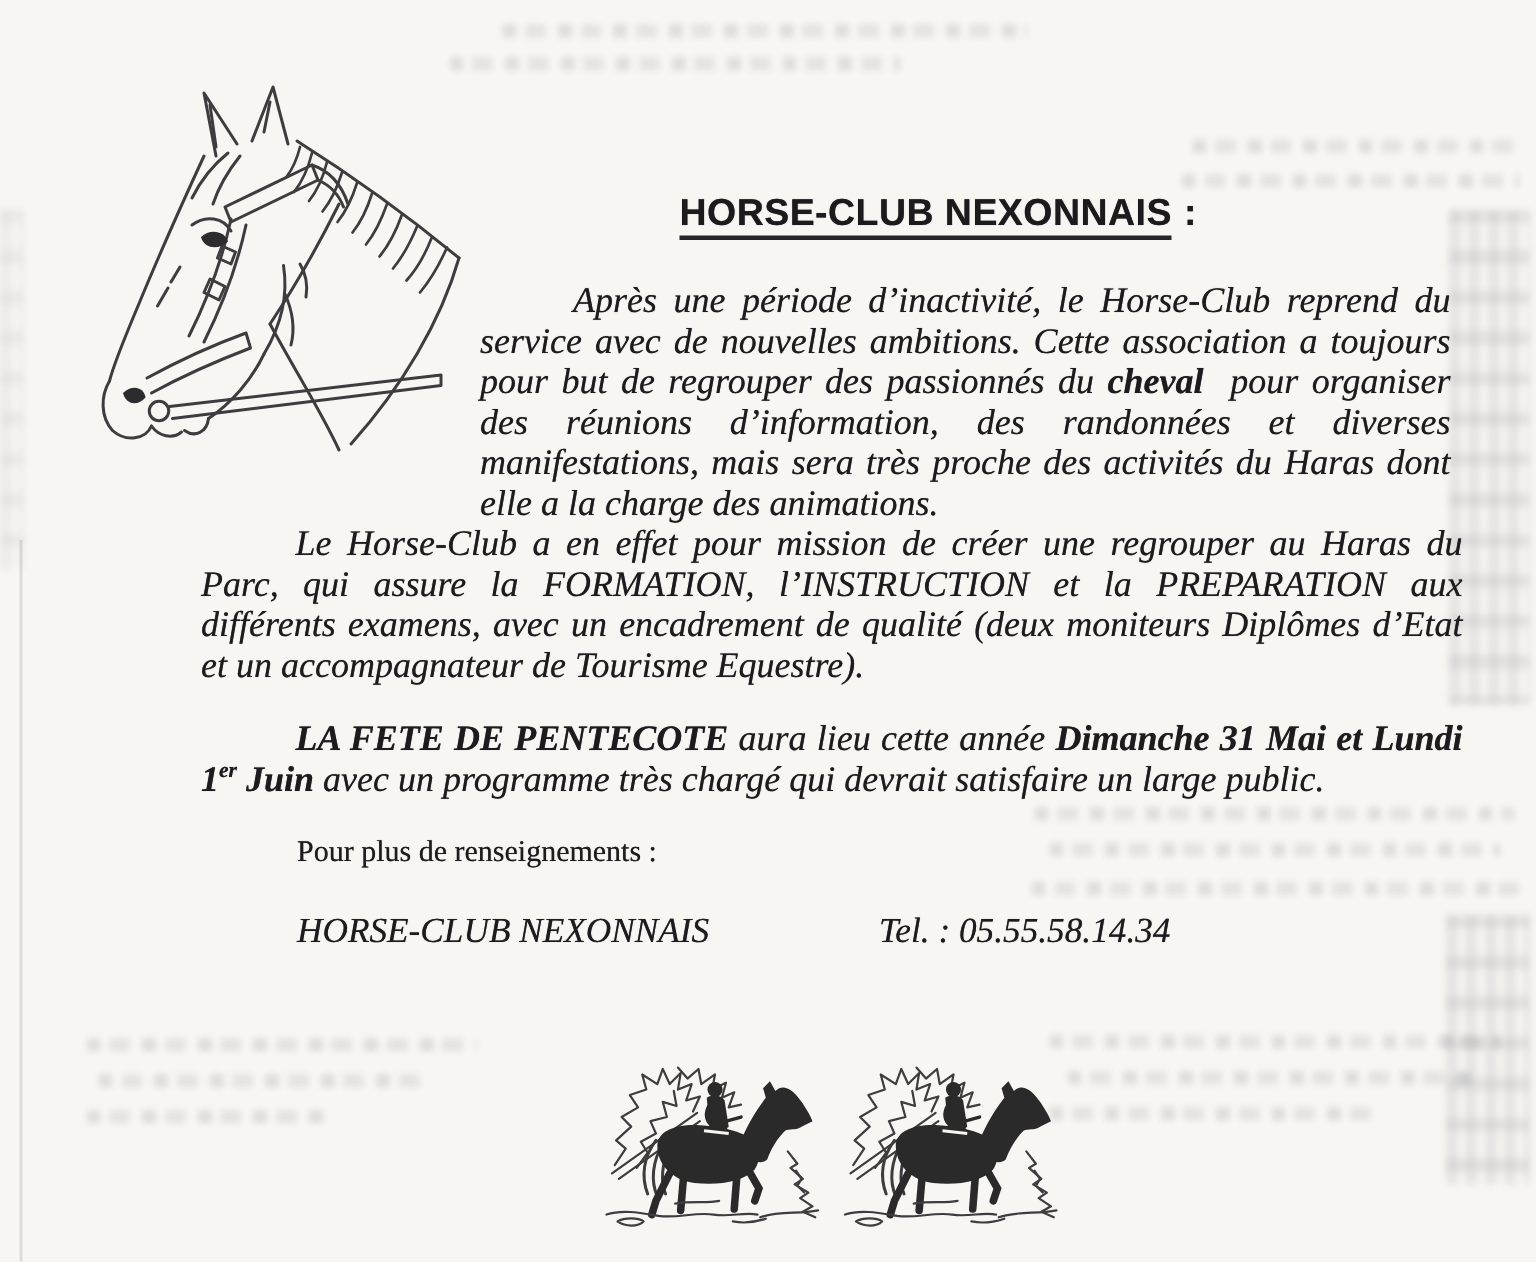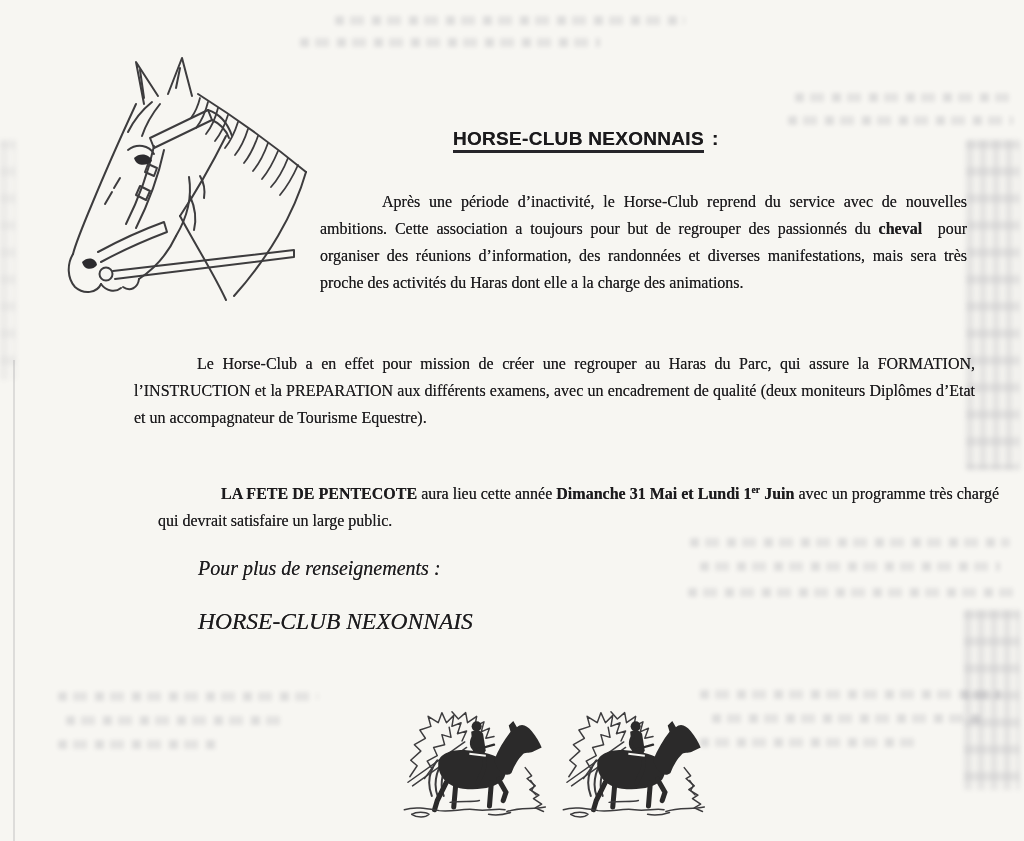--- a/index.html
+++ b/index.html
@@ -22,32 +22,32 @@
     background:repeating-linear-gradient(90deg,
       rgba(75,75,92,.34) 0 9px, rgba(75,75,92,0) 9px 15px,
       rgba(75,75,92,.26) 15px 29px, rgba(75,75,92,0) 29px 37px);}
   .ghost-col{position:absolute;filter:blur(2.4px);opacity:.34;border-radius:2px;
     background:
       repeating-linear-gradient(180deg, rgba(75,75,92,.30) 0 9px, rgba(75,75,92,0) 9px 27px),
       repeating-linear-gradient(90deg, rgba(75,75,92,.30) 0 8px, rgba(75,75,92,0) 8px 13px);}
   
   .title{position:absolute;left:453px;top:128px;
     font-family:"Liberation Sans", sans-serif;
-    font-weight:bold;font-size:19px;letter-spacing:.3px;color:#1b1a1c;
+    font-weight:bold;font-size:25px;letter-spacing:.3px;color:#1b1a1c;
     white-space:nowrap;}
   .title-text{border-bottom:3.5px solid #26252a;padding-bottom:1px;}
   .title-colon{margin-left:8px;}
   
-  .para{position:absolute;text-align:justify;font-size:16px;line-height:27px;margin:0;}
+  .para{position:absolute;text-align:justify;font-size:24px;line-height:27px;margin:0;font-style:italic;}
   .p1{left:320px;top:188px;width:647px;text-indent:62px;}
   .p2{left:134px;top:350px;width:841px;text-indent:63px;}
-  .p3{left:134px;top:480px;width:841px;text-indent:63px;margin-left:24px;}
+  .p3{left:134px;top:480px;width:841px;text-indent:63px;}
   .b{font-weight:bold;}
   sup{font-size:.6em;line-height:0;}
-  .info{position:absolute;left:198px;top:557px;font-size:20px;font-style:italic;}
+  .info{position:absolute;left:198px;top:557px;font-size:20px;}
   
   .contacts{position:absolute;left:198px;top:608px;}
   .contact-row{display:flex;align-items:baseline;height:33px;}
   .contact-name{font-style:italic;font-size:23.5px;width:388px;}
   .contact-tel{font-style:italic;font-size:23.5px;}
   
   .horse-head{position:absolute;left:40px;top:46px;}
   .riders{position:absolute;left:397px;top:703px;display:flex;gap:7px;}
   .sr{stroke:#3d3c3e;fill:none;stroke-linecap:round;stroke-linejoin:round;}
 </style>
@@ -143,20 +143,21 @@
 
   <p class="para p1"><span>Après une période d’inactivité, le Horse-Club reprend du service avec de nouvelles ambitions. Cette association a toujours pour but de regrouper des passionnés du </span><span class="b">cheval</span><span>&nbsp; pour organiser des réunions d’information, des randonnées et diverses manifestations, mais sera très proche des activités du Haras dont elle a la charge des animations.</span></p>
   <p class="para p2"><span>Le Horse-Club a en effet pour mission de créer une regrouper au Haras du Parc, qui assure la FORMATION, l’INSTRUCTION et la PREPARATION aux différents examens, avec un encadrement de qualité (deux moniteurs Diplômes d’Etat et un accompagnateur de Tourisme Equestre).</span></p>
   <p class="para p3"><span class="b">LA FETE DE PENTECOTE</span><span> aura lieu cette année </span><span class="b">Dimanche 31 Mai et Lundi 1</span><sup class="b">er</sup><span> </span><span class="b">Juin</span><span> avec un programme très chargé qui devrait satisfaire un large public.</span></p>
 
   <div class="info">Pour plus de renseignements :</div>
 
   <div class="contacts">
     <div class="contact-row">
       <span class="contact-name">HORSE-CLUB NEXONNAIS</span>
+      <span class="contact-tel">Tel. : 05.55.58.14.34</span>
     </div>
   </div>
 
   <svg width="0" height="0" style="position:absolute">
     <symbol id="rider" viewBox="0 0 166 130">
       <g class="sr" stroke-width="1.6">
         <path d="M14,80 L22,68 L15,62 L26,52 L19,45 L31,38 L25,29 L37,25 L34,14 L45,21 L49,10 L54,21 L62,13 L60,25 L70,21 L66,33 L76,30 L71,41"></path>
         <path d="M30,82 L38,71 L33,63 L44,57 L40,48 L52,45 L49,34 L59,37 L57,26"></path>
         <path d="M60,9 L67,17 L75,10 L77,21 L87,14 L85,25 L95,20 L92,31 L101,27 L97,38 L106,36"></path>
         <path d="M12,86 L74,42"></path>

